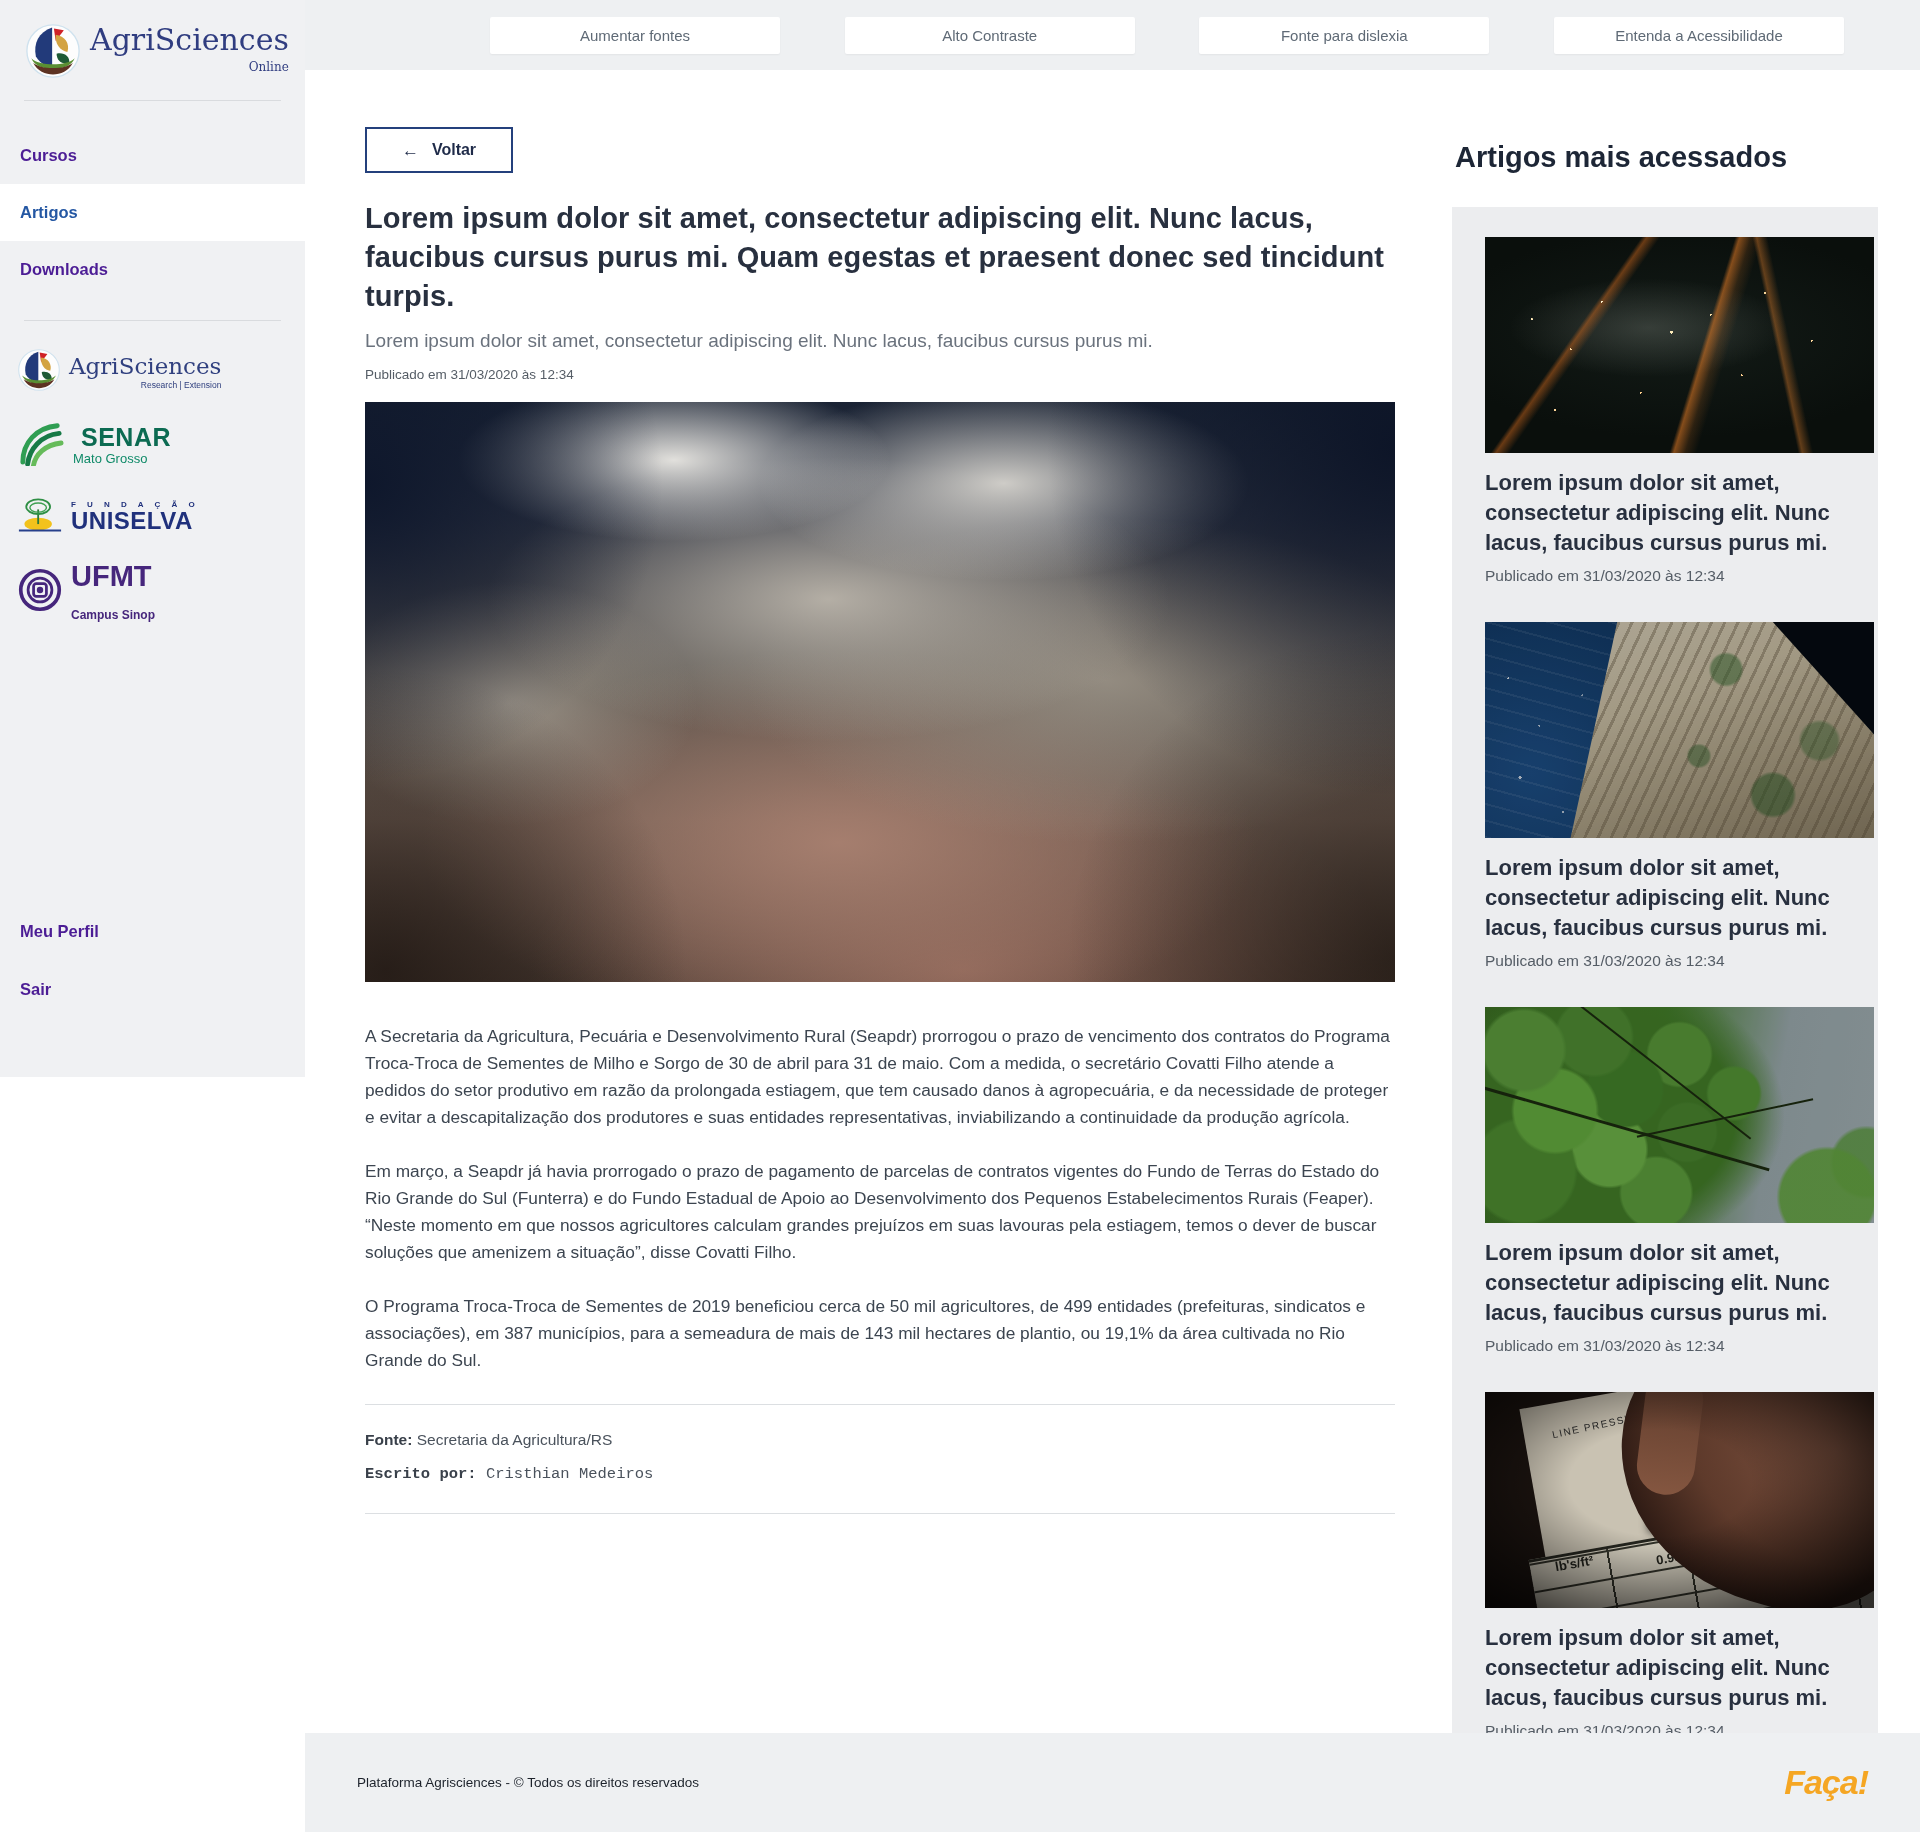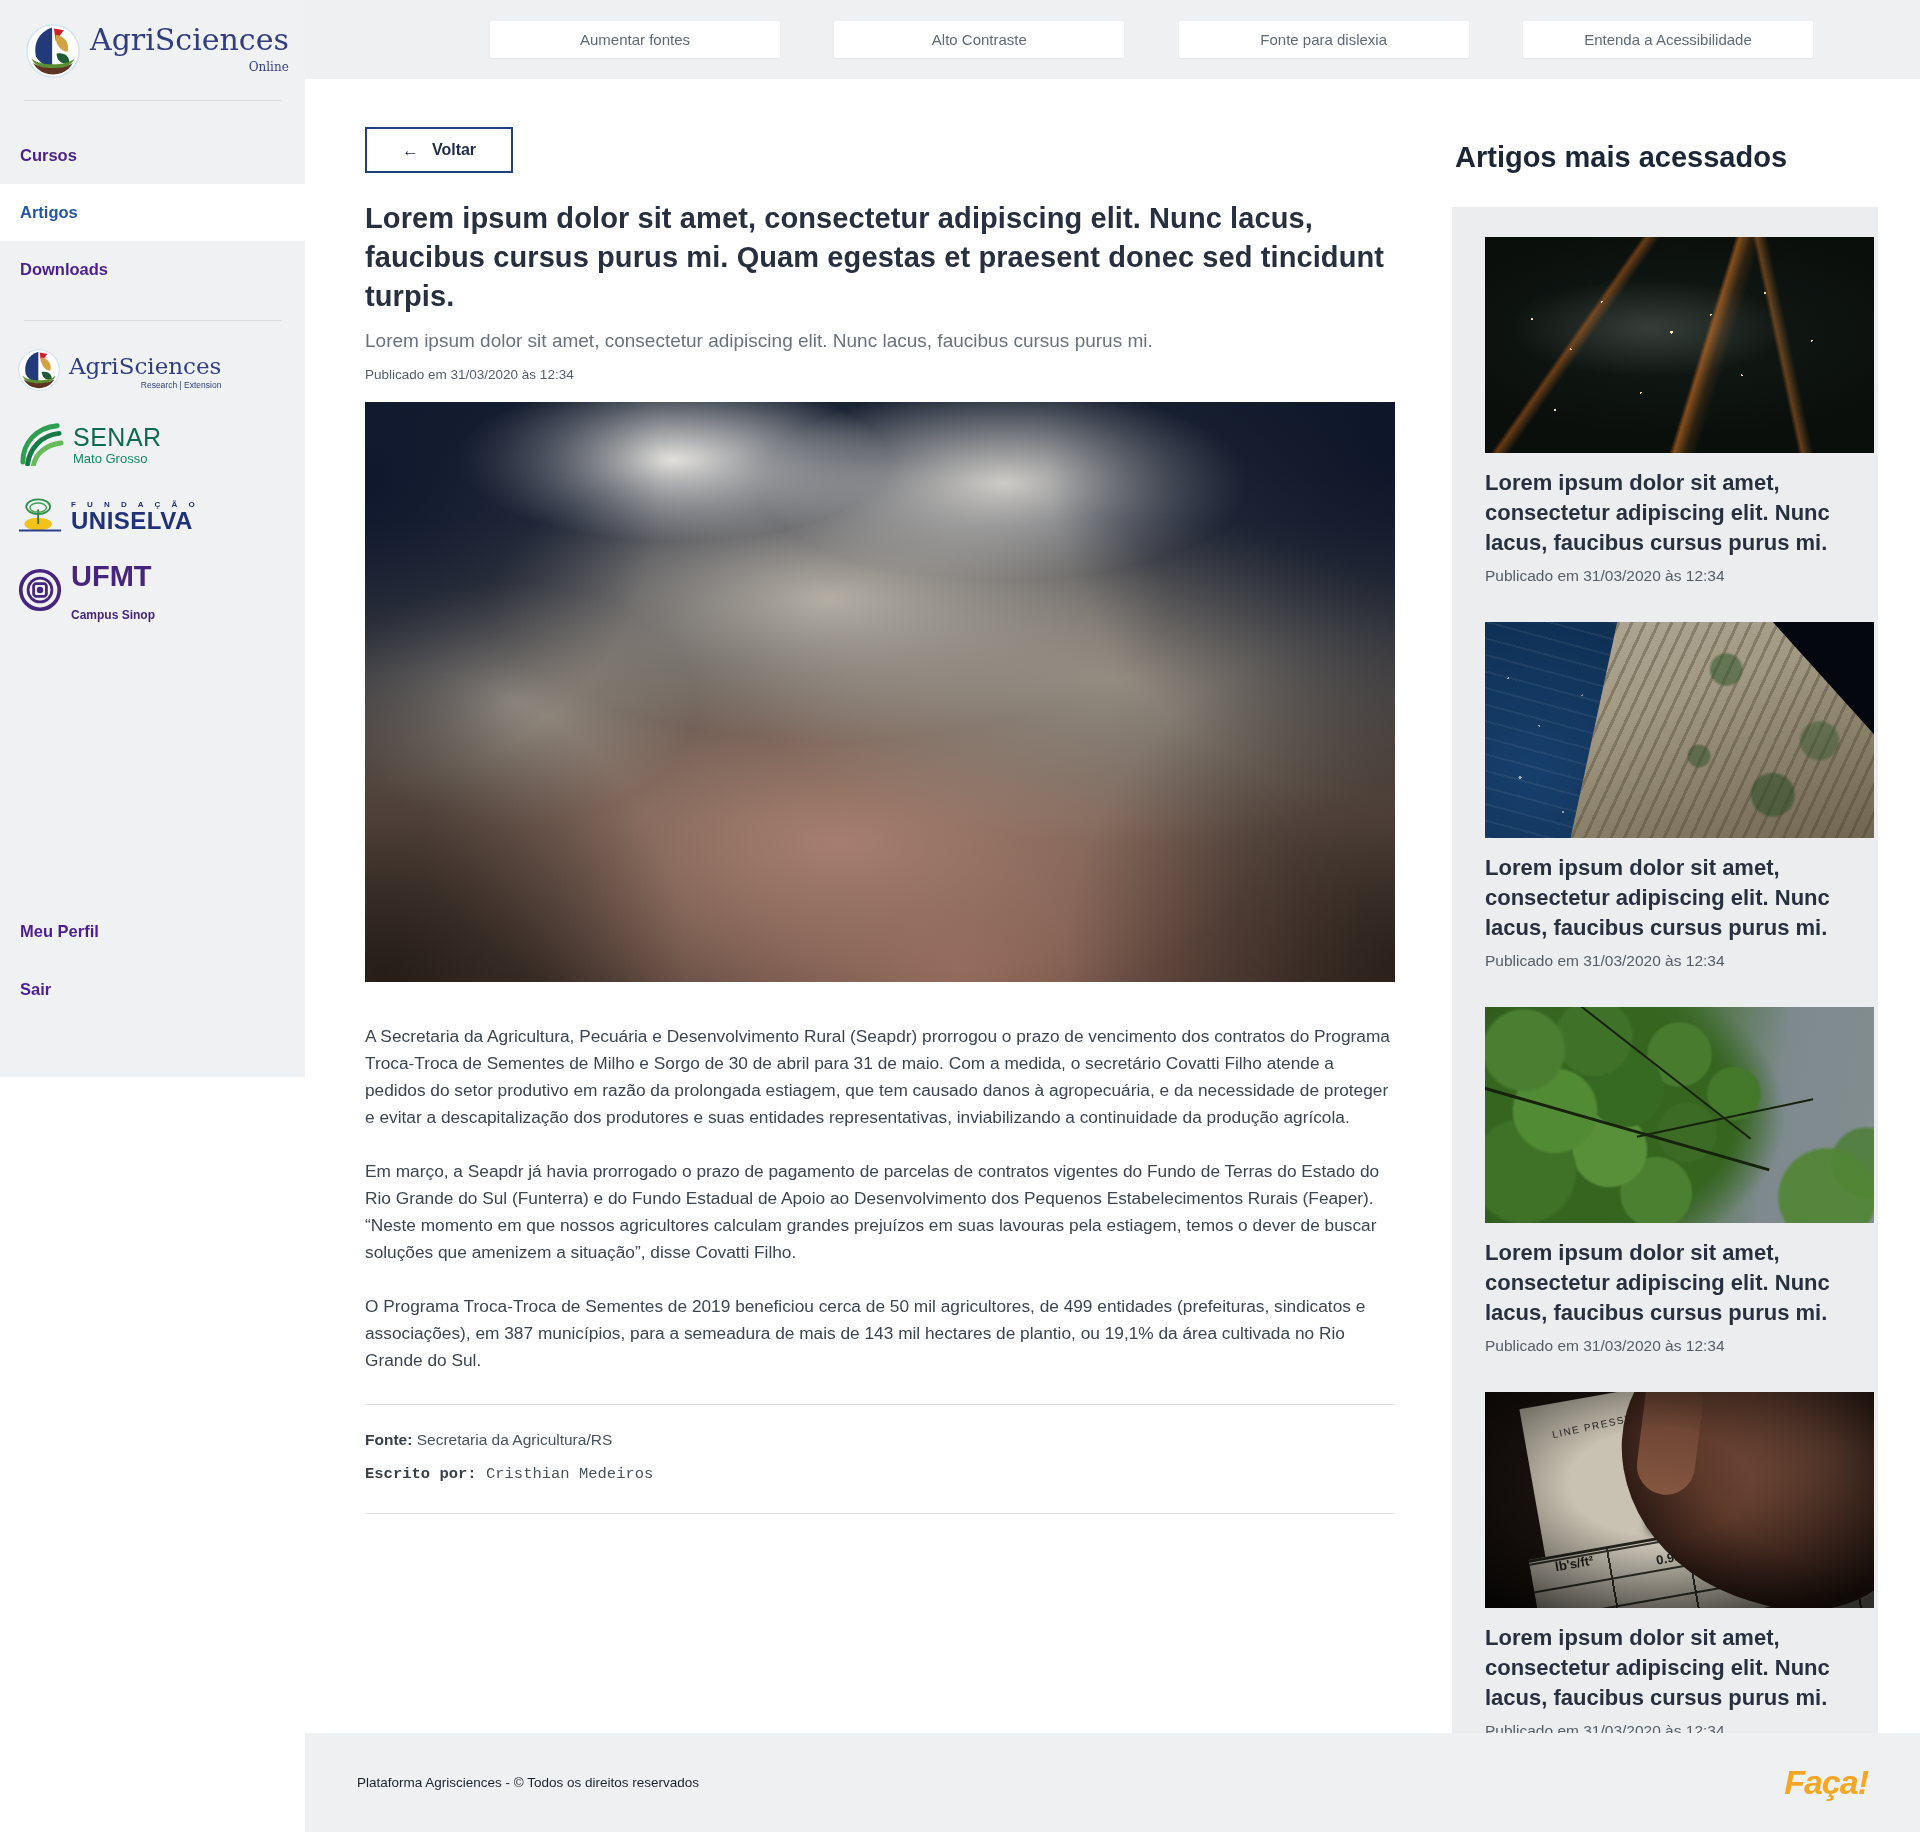--- a/index.html
+++ b/index.html
@@ -1,22 +1,22 @@
 <!DOCTYPE html>
 <html lang="pt-br"><head>
 <meta charset="utf-8">
 <style>
   html,body{margin:0;padding:0;background:#fff;}
   *{box-sizing:border-box;}
   .page{position:relative;width:1920px;height:1832px;background:#fff;overflow:hidden;
         font-family:"Liberation Sans",sans-serif;color:#2a313c;}
 
   
-  .topbar{position:absolute;left:305px;top:0;width:1615px;height:79px;background:#eef0f2;
-          display:flex;align-items:center;justify-content:space-between;padding:0 107px 0 185px;}
+  .topbar{position:absolute;left:305px;top:0;width:1615px;height:70px;background:#eef0f2;
+          display:flex;align-items:center;justify-content:space-between;padding:0 76px 0 185px;}
   .topbar button{width:290px;height:37px;background:#fff;border:0;border-radius:2px;
           font-family:"Liberation Sans",sans-serif;font-size:15px;color:#5f6a76;cursor:pointer;
           box-shadow:0 1px 2px rgba(0,0,0,.05);}
 
   
   .sidebar{position:absolute;left:0;top:0;width:305px;height:1077px;background:#f0f1f3;}
   .logo-row{display:flex;align-items:flex-start;gap:10px;padding:24px 18px 18px 26px;cursor:pointer;}
   .logo-row svg{flex:0 0 auto;}
   .logo-txt{font-family:"DejaVu Serif",serif;color:#303d80;}
   .logo-name{font-size:30px;line-height:1.05;display:block;}
@@ -25,21 +25,21 @@
   .menu{margin-top:26px;}
   .menu-item{height:57px;display:flex;align-items:center;padding-left:20px;
              font-weight:700;font-size:16.5px;color:#4c1d95;cursor:pointer;}
   .menu-item.active{background:#fff;color:#2457a3;}
   .section-title{padding:33px 0 0 20px;font-weight:700;font-size:17px;color:#23262e;}
   .partners{padding:28px 0 0 14px;display:flex;flex-direction:column;gap:25px;}
   .partner{display:flex;align-items:center;gap:9px;padding-left:4px;cursor:pointer;}
   .ptext{display:flex;flex-direction:column;}
   .partner-agri .pname{font-family:"DejaVu Serif",serif;font-size:23px;color:#30407f;line-height:1;}
   .partner-agri .ptag{font-size:8.5px;color:#30407f;text-align:right;margin-top:2px;}
-  .partner-senar .pname{font-size:25px;font-weight:400;color:#0c6b52;line-height:1;letter-spacing:.5px;}
+  .partner-senar .pname{font-size:25px;font-weight:700;color:#0c6b52;line-height:1;letter-spacing:.5px;margin-left:8px;}
   .partner-senar .ptag{font-size:13px;color:#0f8a68;margin-top:1px;}
   .partner-uniselva .ptag{order:-1;font-size:8px;font-weight:700;letter-spacing:4.5px;color:#20317c;text-align:center;}
   .partner-uniselva .pname{font-size:24px;font-weight:800;color:#20317c;line-height:1;letter-spacing:.5px;}
   .partner-ufmt .pname{font-size:29px;font-weight:800;color:#46267c;line-height:1;}
   .partner-ufmt .ptag{font-size:12px;font-weight:700;color:#46267c;margin-top:17px;}
   .bottom-menu{position:absolute;left:0;top:902px;width:100%;}
   .bottom-menu .menu-item{height:58px;}
 
   
   .main{position:absolute;left:365px;top:70px;width:1030px;}

